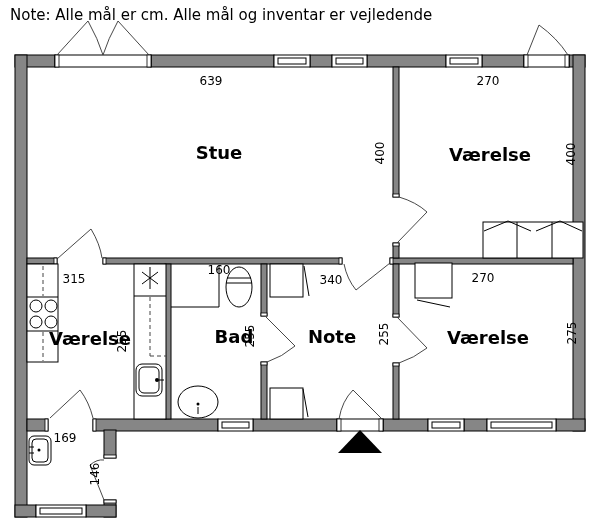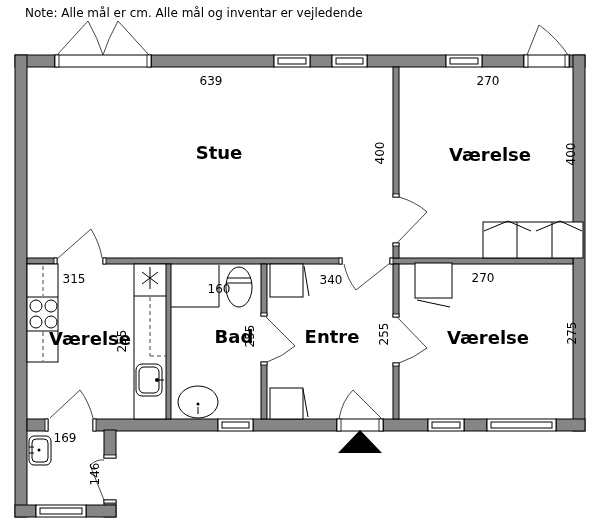--- a/index.html
+++ b/index.html
@@ -1,19 +1,19 @@
 <!DOCTYPE html>
 <html><head>
 <meta charset="utf-8">
 <style>
   html,body{margin:0;padding:0;background:#ffffff;}
   #stage{position:relative;width:600px;height:528px;background:#ffffff;overflow:hidden;
          font-family:"DejaVu Sans", sans-serif;color:#000;}
   #plan-svg{position:absolute;left:0;top:0;}
-  .note{position:absolute;left:25px;top:6px;font-size:12px;white-space:nowrap;}
+  .note{position:absolute;left:10px;top:6px;font-size:15px;white-space:nowrap;}
   .lbl{position:absolute;transform:translate(-50%,-50%);font-weight:bold;font-size:18px;white-space:nowrap;}
   .dim{position:absolute;transform:translate(-50%,-50%);font-size:12px;white-space:nowrap;}
   .rot{transform:translate(-50%,-50%) rotate(-90deg);}
   
   .w{fill:#868686;stroke:#000;stroke-width:1;}
   .op{fill:#fff;stroke:#000;stroke-width:1;}
   .cap{fill:#fff;stroke:#000;stroke-width:0.8;}
   .fx{fill:#fff;stroke:#000;stroke-width:1;}
   .ln{fill:none;stroke:#000;stroke-width:1;}
   .dash{fill:none;stroke:#444;stroke-width:1;stroke-dasharray:4 3;}
@@ -191,30 +191,30 @@
       </g>
     </g>
 
     <polygon class="blk" points="338,453 382,453 360,430"></polygon>
   </svg>
 
   <div class="lbl" style="left:219px;top:152px">Stue</div>
   <div class="lbl" style="left:490px;top:154px">Værelse</div>
   <div class="lbl" style="left:90px;top:338px">Værelse</div>
   <div class="lbl" style="left:234px;top:336px">Bad</div>
-  <div class="lbl" style="left:332px;top:336px">Entre</div>
+  <div class="lbl" style="left:332px;top:336px">Note</div>
   <div class="lbl" style="left:488px;top:337px">Værelse</div>
 
   <div class="dim" style="left:211px;top:81px">639</div>
   <div class="dim rot" style="left:380px;top:153px">400</div>
   <div class="dim" style="left:488px;top:81px">270</div>
   <div class="dim rot" style="left:571px;top:154px">400</div>
   <div class="dim" style="left:74px;top:279px">315</div>
   <div class="dim rot" style="left:122px;top:341px">255</div>
-  <div class="dim" style="left:219px;top:289px">160</div>
+  <div class="dim" style="left:219px;top:270px">160</div>
   <div class="dim rot" style="left:250px;top:336px">255</div>
   <div class="dim" style="left:331px;top:280px">340</div>
   <div class="dim rot" style="left:384px;top:334px">255</div>
   <div class="dim" style="left:483px;top:278px">270</div>
   <div class="dim rot" style="left:572px;top:333px">275</div>
   <div class="dim" style="left:65px;top:438px">169</div>
   <div class="dim rot" style="left:95px;top:474px">146</div>
 
 </div>
 

